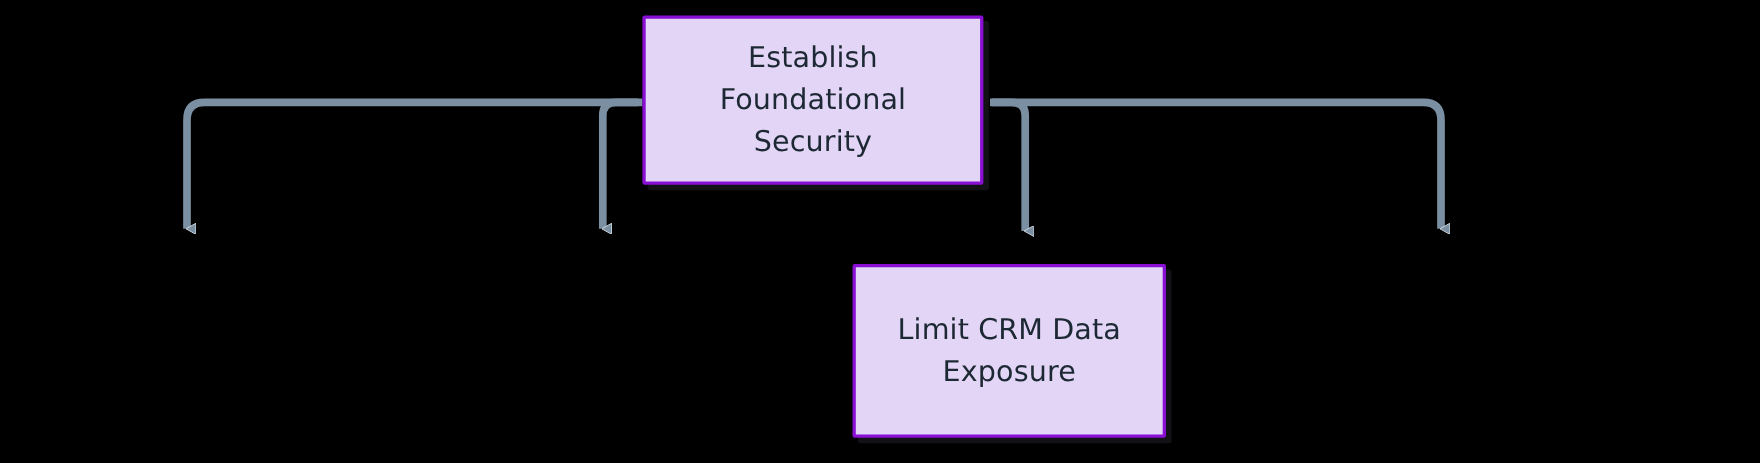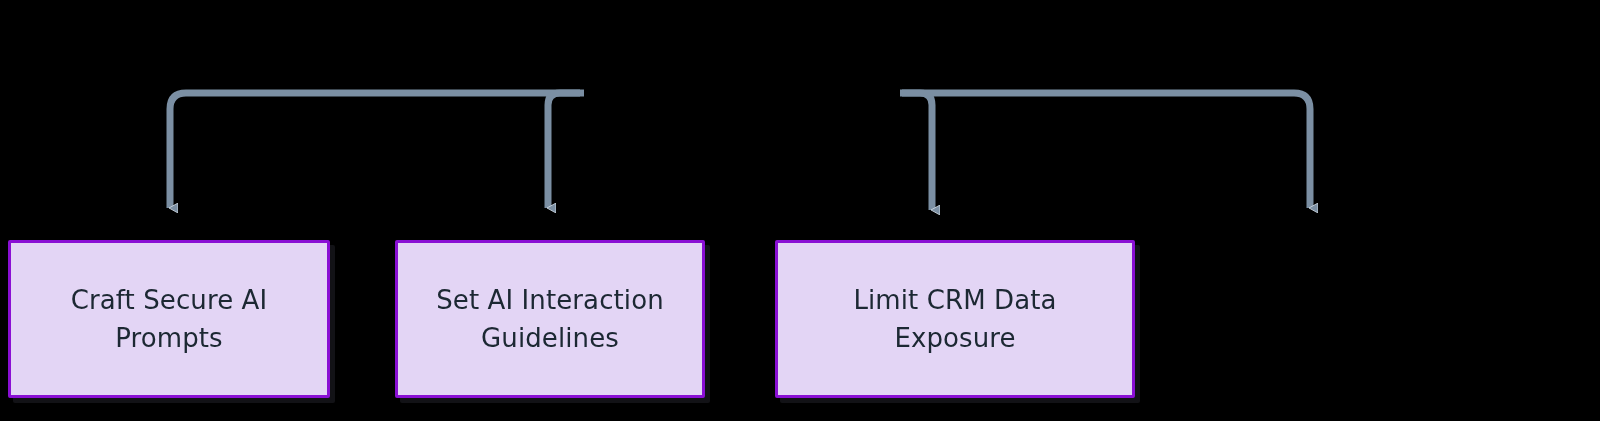--- a/index.html
+++ b/index.html
@@ -43,21 +43,21 @@
     padding: 0 10px;
   }
   .node-root {
     left: 584px;
     top: 14px;
     width: 310px;
     height: 154px;
   }
   .node-c0 { left: 8px;    top: 240px; width: 322px; height: 158px; }
   .node-c1 { left: 395px;  top: 240px; width: 310px; height: 158px; }
-  .node-c2 { left: 775px;  top: 240px; width: 360px; height: 158px; }
+  .node-c2 { left: 775px;  top: 240px; width: 285px; height: 158px; }
   .node-c3 { left: 1155px; top: 240px; width: 310px; height: 158px; }
 </style>
 </head>
 <body>
 
 <div id="canvas">
 
   <svg id="edges" viewBox="0 0 1600 421" width="1600" height="421" xmlns="http://www.w3.org/2000/svg">
     <defs>
       <marker id="arrow" markerWidth="10" markerHeight="9" refX="5" refY="8" orient="auto" markerUnits="userSpaceOnUse">
@@ -66,30 +66,27 @@
     </defs>
 
     <g fill="none" stroke="#7B8FA3" stroke-width="7" stroke-linecap="butt" stroke-linejoin="round">
       <path d="M584,93 L186,93 Q170,93 170,109 L170,208" marker-end="url(#arrow)"></path>
       <path d="M580,93 L560,93 Q548,93 548,105 L548,208" marker-end="url(#arrow)"></path>
       <path d="M902,93 L920,93 Q932,93 932,105 L932,210" marker-end="url(#arrow)"></path>
       <path d="M900,93 L1294,93 Q1310,93 1310,109 L1310,208" marker-end="url(#arrow)"></path>
     </g>
   </svg>
 
-
-  <div class="node node-c0">
-    <span class="node-label">Craft Secure AI
-Prompts</span>
+  <div class="node node-root">
+    <span class="node-label">Establish
+Foundational
+Security</span>
   </div>
 
-  <div class="node node-c1">
-    <span class="node-label">Set AI Interaction
-Guidelines</span>
-  </div>
+
 
   <div class="node node-c2">
     <span class="node-label">Limit CRM Data
 Exposure</span>
   </div>
 
 
 </div>
 
 </body></html>

